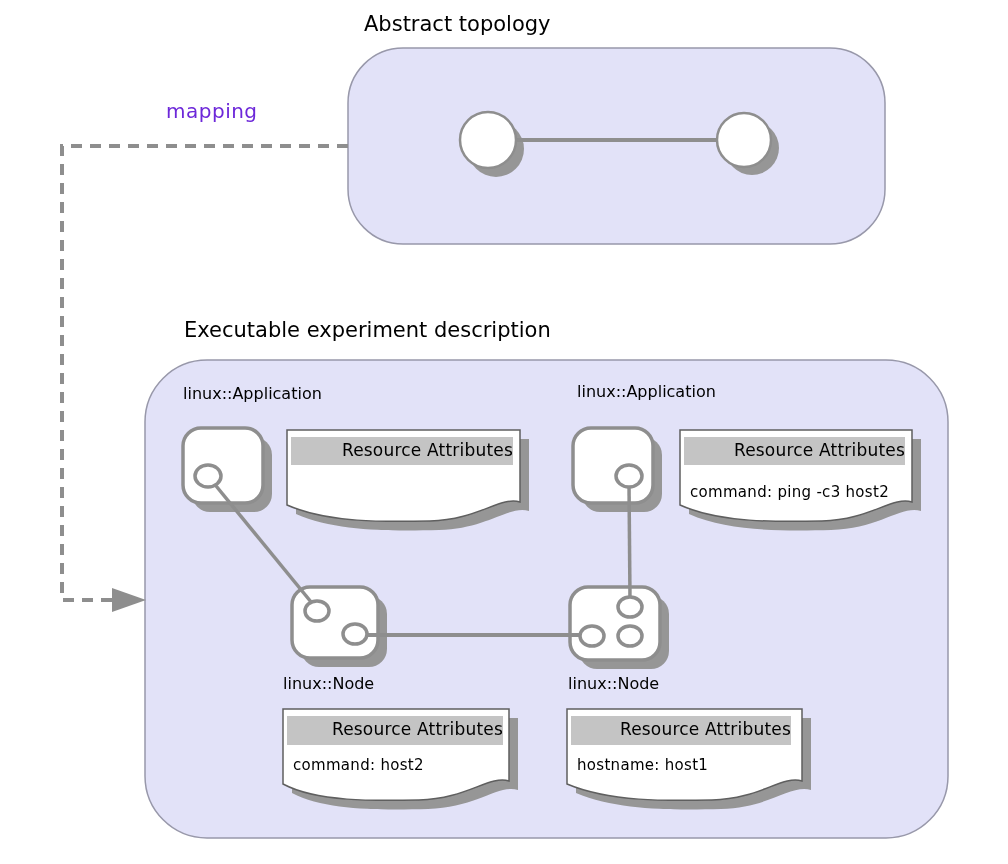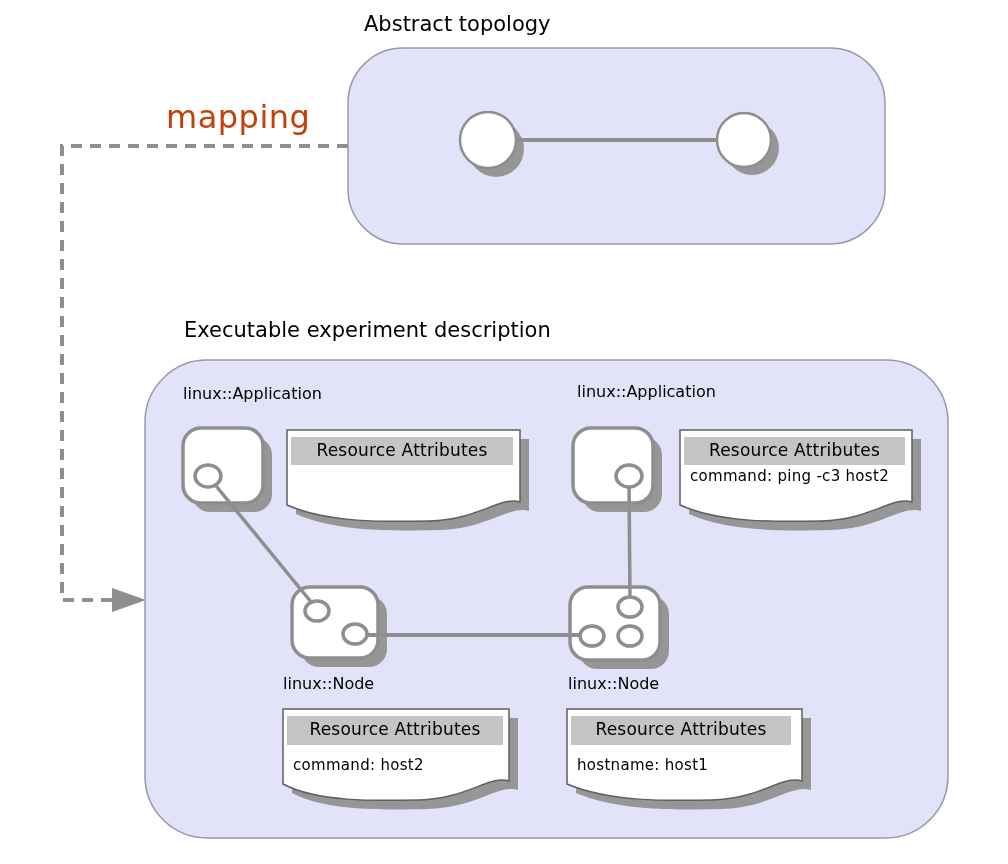--- a/index.html
+++ b/index.html
@@ -6,23 +6,23 @@
   .canvas{
     position:relative;
     width:1008px;height:864px;
     background:#ffffff;
     font-family:"DejaVu Sans","Liberation Sans",sans-serif;
     overflow:hidden;
   }
   .layer{position:absolute;left:0;top:0;}
   .txt{position:absolute;white-space:nowrap;font-weight:normal;color:#000;line-height:1.1;}
   .title{font-size:21px;}
-  .mapping{font-size:32px;color:#c2410c;letter-spacing:0.5px;}
+  .mapping{font-size:20px;color:#6d28d9;letter-spacing:0.5px;}
   .elem-label{font-size:16px;}
-  .note-header{font-size:17px;text-align:center;letter-spacing:0.2px;}
+  .note-header{font-size:17px;text-align:right;letter-spacing:0.2px;}
   .note-body{font-size:15px;letter-spacing:0.3px;}
 </style>
 </head>
 <body>
 
 <div class="canvas">
 
   <svg class="layer" width="1008" height="864" viewBox="0 0 1008 864">
 
     <rect x="348" y="48" width="537" height="196" rx="55" ry="55" fill="#e2e2f8" stroke="#9898aa" stroke-width="1.5"></rect>
@@ -93,17 +93,17 @@
 
   <div class="txt elem-label" style="left:283px;top:675px;">linux::Node</div>
 
   <div class="txt elem-label" style="left:568px;top:675px;">linux::Node</div>
 
   <div class="txt note-header" style="left:291px;top:441px;width:222px;">Resource Attributes</div>
   <div class="txt note-header" style="left:684px;top:441px;width:221px;">Resource Attributes</div>
   <div class="txt note-header" style="left:287px;top:720px;width:216px;">Resource Attributes</div>
   <div class="txt note-header" style="left:571px;top:720px;width:220px;">Resource Attributes</div>
 
-  <div class="txt note-body" style="left:690px;top:468px;">command: ping -c3 host2</div>
+  <div class="txt note-body" style="left:690px;top:484px;">command: ping -c3 host2</div>
   <div class="txt note-body" style="left:293px;top:757px;">command: host2</div>
   <div class="txt note-body" style="left:577px;top:757px;">hostname: host1</div>
 
 </div>
 
 </body></html>

